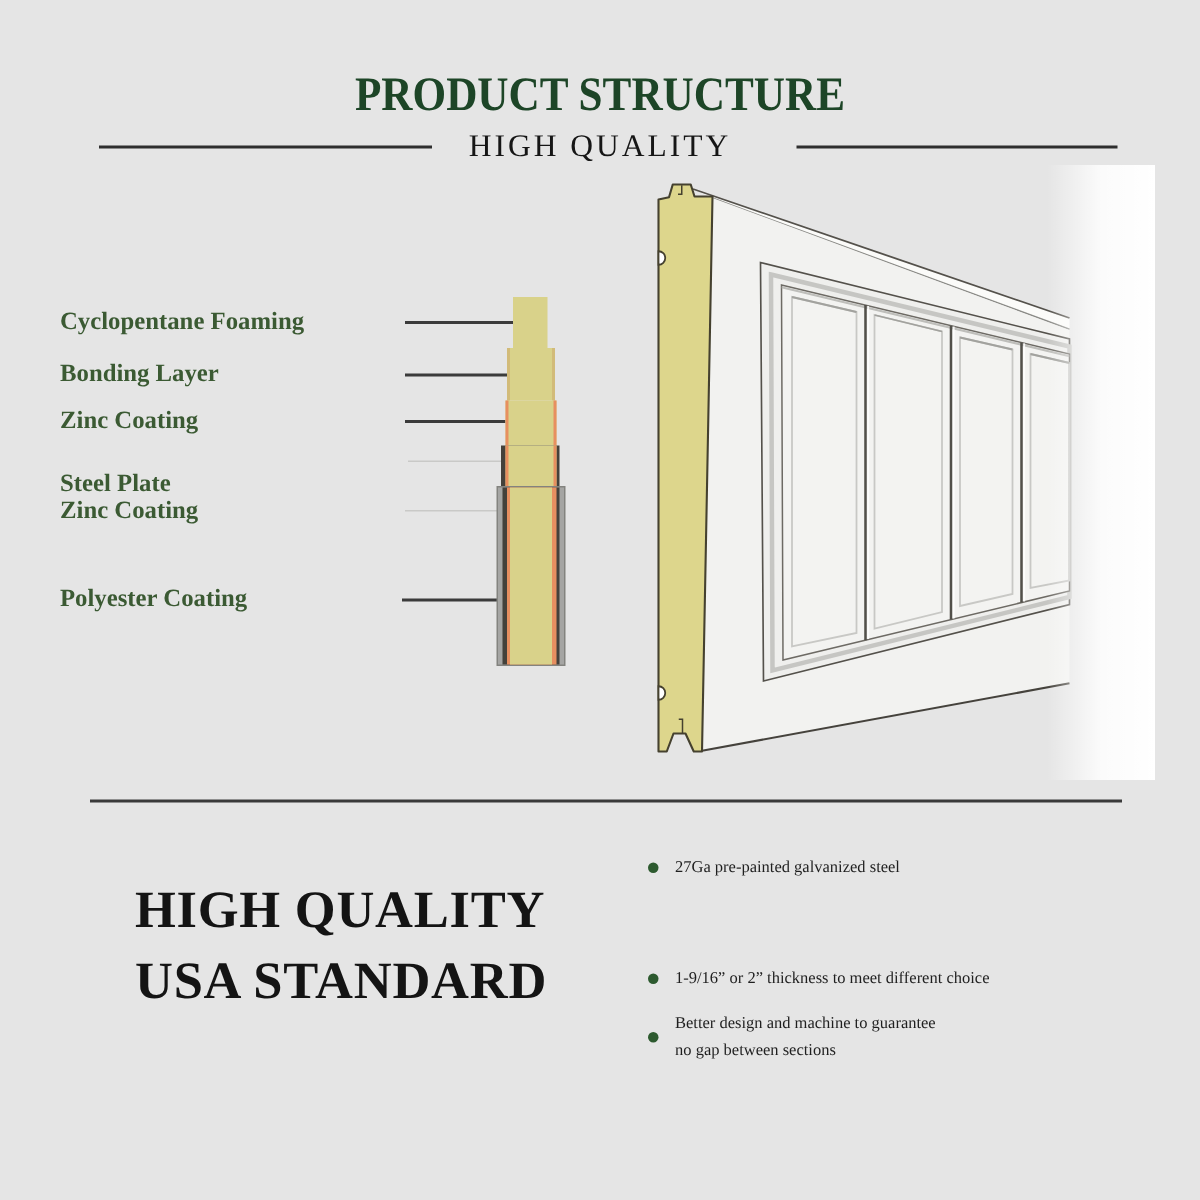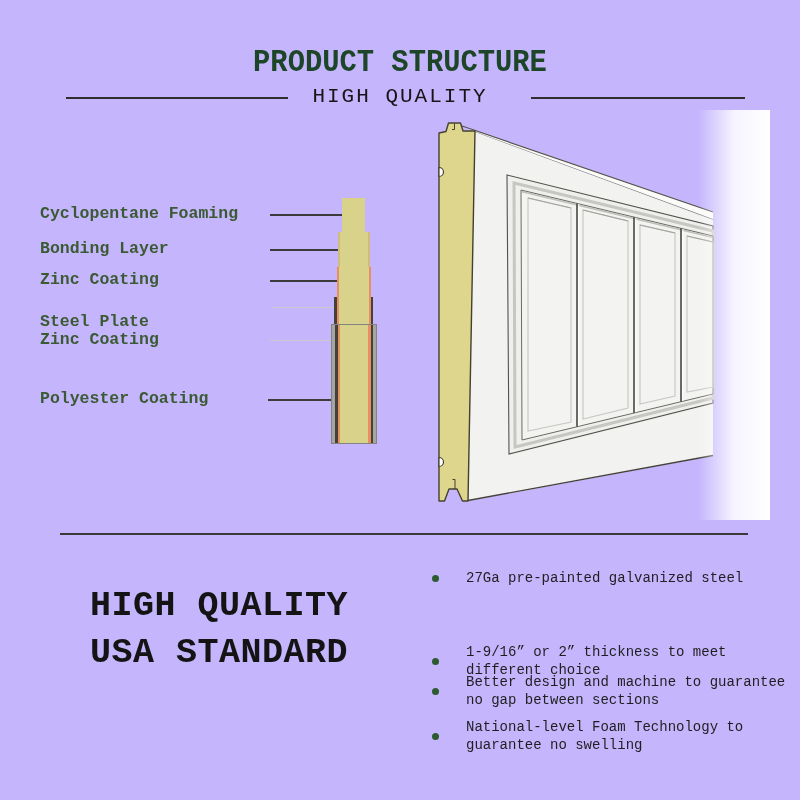--- a/index.html
+++ b/index.html
@@ -1,18 +1,18 @@
 <!DOCTYPE html>
 <html><head>
 <meta charset="utf-8">
 <style>
   html,body{margin:0;padding:0;background:#ffffff;}
   .page{
-    position:relative;width:800px;height:800px;background:#c4b5fd;overflow:hidden;
-    font-family:Liberation Mono, monospace;
+    position:relative;width:800px;height:800px;background:#e5e5e5;overflow:hidden;
+    font-family:Liberation Serif, serif;
   }
   
   .title{
     position:absolute;top:44px;left:0;width:800px;text-align:center;
     font-size:32px;font-weight:700;color:#1d4527;letter-spacing:0px;
     transform:scaleX(0.90);transform-origin:center;white-space:nowrap;
   }
   .subtitle{
     position:absolute;top:85px;left:0;width:800px;text-align:center;
     font-size:21px;font-weight:400;color:#161616;letter-spacing:2px;white-space:nowrap;
@@ -59,21 +59,21 @@
   
   .big-heading{
     position:absolute;left:90px;top:583px;
     font-size:35px;line-height:47px;font-weight:700;color:#141414;letter-spacing:0.5px;
   }
   .big-heading span{display:block;white-space:nowrap;}
   .bullet-row{position:absolute;left:432px;display:flex;align-items:center;gap:11px;}
   .b1{top:569px}.b2{top:599px}.b3{top:643px}.b4{top:673px}.b5{top:718px}
   .dot{width:7px;height:7px;border-radius:50%;background:#2d5a2f;flex:0 0 auto;}
   .bullet-text{
-    font-size:14px;line-height:18px;color:#1f1f1f;white-space:pre-line;margin-left:16px;
+    font-size:11px;line-height:18px;color:#1f1f1f;white-space:pre-line;
   }
 </style>
 </head>
 <body>
 
 <div class="page">
 
   <div class="title">PRODUCT STRUCTURE</div>
   <div class="hline left"></div>
   <div class="subtitle">HIGH QUALITY</div>
@@ -170,19 +170,14 @@
   </div>
   <div class="bullet-row b3">
     <span class="dot"></span>
     <span class="bullet-text">1-9/16” or 2” thickness to meet different choice</span>
   </div>
   <div class="bullet-row b4">
     <span class="dot"></span>
     <span class="bullet-text">Better design and machine to guarantee
 no gap between sections</span>
   </div>
-  <div class="bullet-row b5">
-    <span class="dot"></span>
-    <span class="bullet-text">National-level Foam Technology to
-guarantee no swelling</span>
-  </div>
 
 </div>
 
 </body></html>

